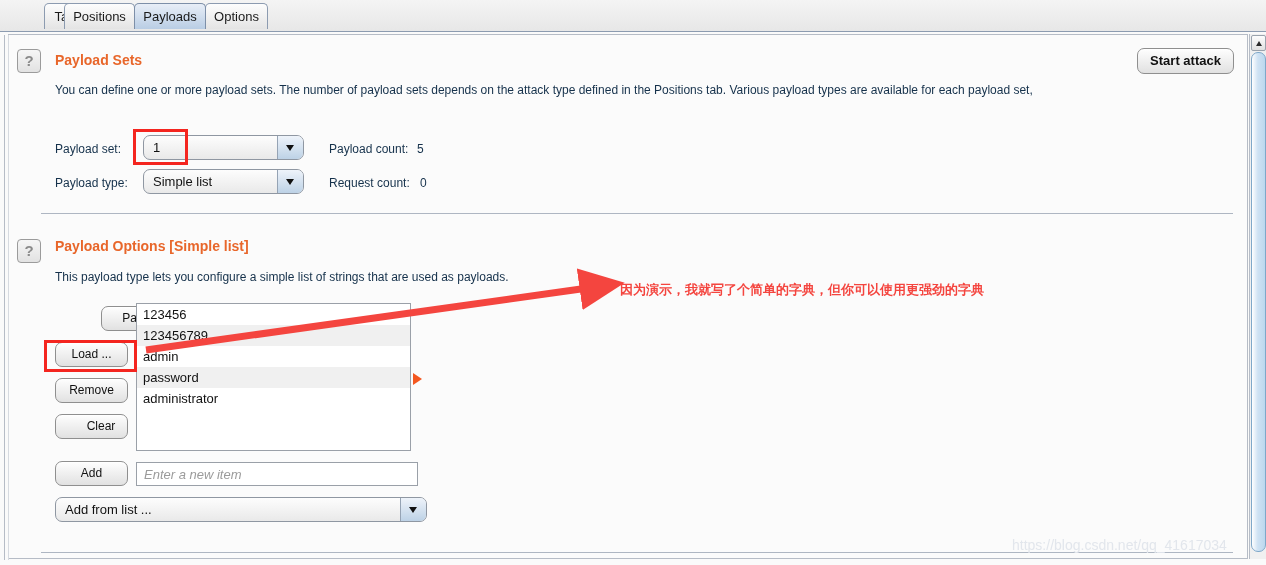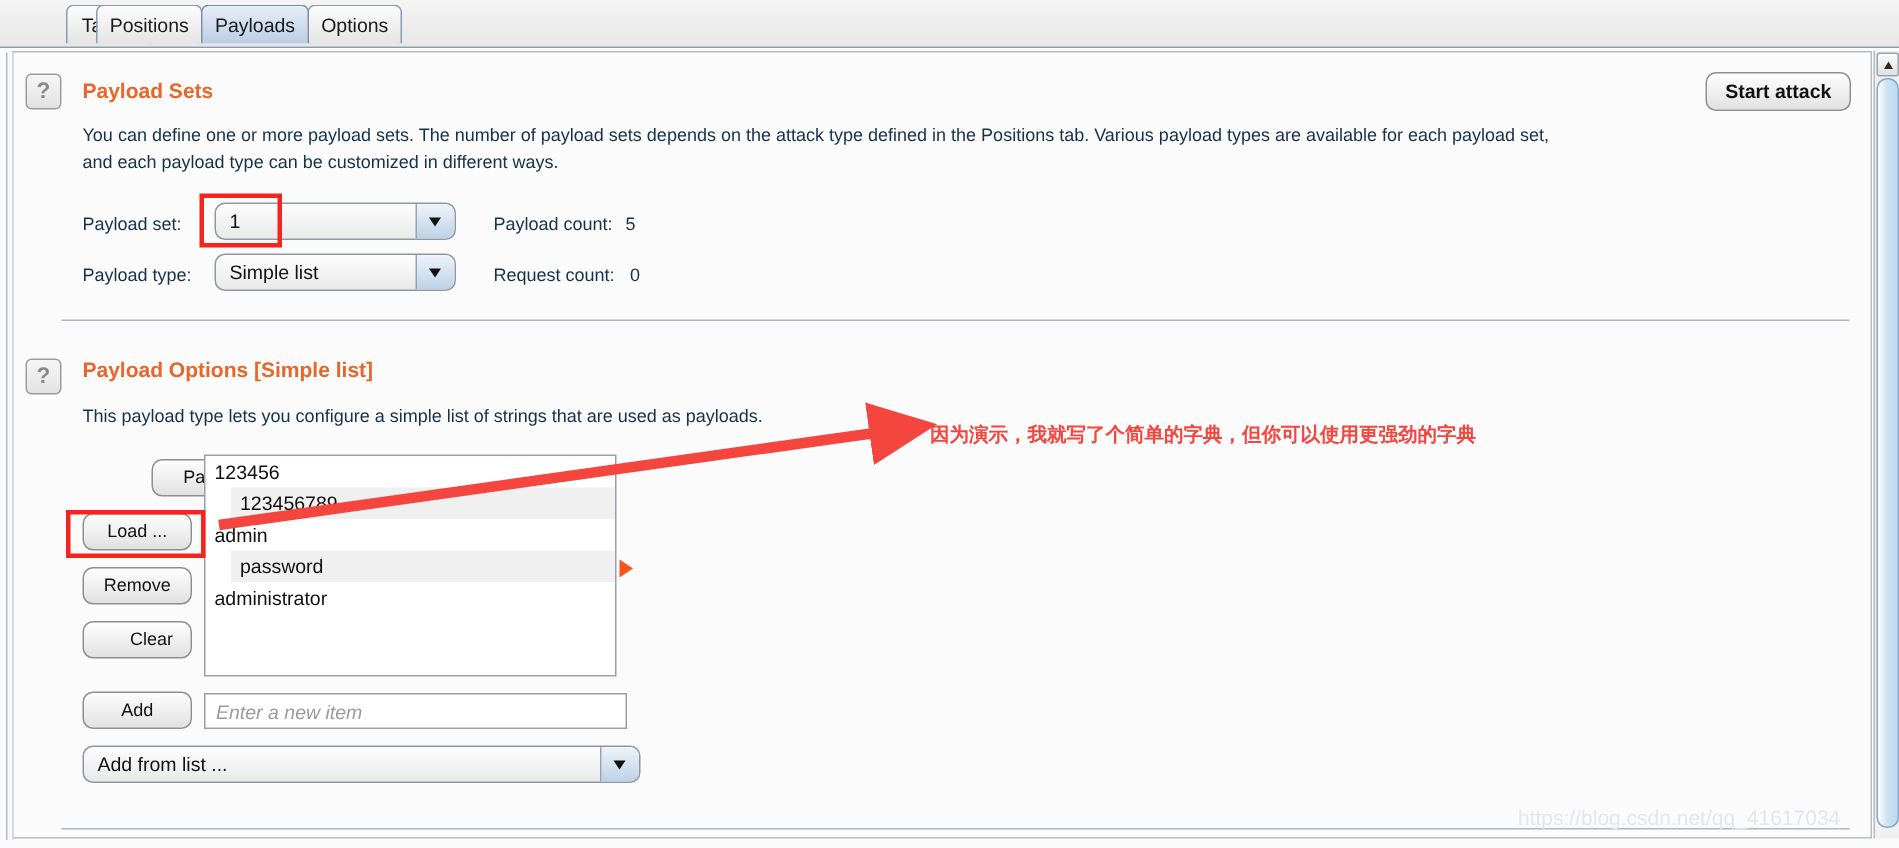--- a/index.html
+++ b/index.html
@@ -124,21 +124,21 @@
   #list{
     position:absolute;left:136px;top:303px;width:275px;height:148px;
     box-sizing:border-box;
     background:#ffffff;border:1px solid #9aa0a8;
     overflow:hidden;
   }
   .row{
     height:21px;line-height:21px;padding-left:6px;
     font-size:13px;color:#111;white-space:nowrap;cursor:default;
   }
-  .row.alt{background:#f0f0f0;margin-left:17px;}
+  .row.alt{background:#f0f0f0;}
   
   #newitem{
     position:absolute;left:136px;top:462px;width:282px;height:24px;
     box-sizing:border-box;
     background:#ffffff;border:1px solid #9aa0a8;
   }
   #newitem span{
     position:absolute;left:7px;top:0;line-height:23px;
     font-size:13px;font-style:italic;color:#9b9b9b;
   }
@@ -175,21 +175,20 @@
   <div class="tab" style="left:205px;width:63px;">Options</div>
 </div>
 
 <div id="panel">
 
   <div class="help" style="left:8px;top:14px;">?</div>
 
   <div class="sect-title" style="left:46px;top:17px;">Payload Sets</div>
 
   <div class="body-text" style="left:46px;top:48px;">You can define one or more payload sets. The number of payload sets depends on the attack type defined in the Positions tab. Various payload types are available for each payload set,</div>
-  <div class="body-text" style="left:46px;top:66px;">and each payload type can be customized in different ways.</div>
 
   <div class="lbl" style="left:46px;top:107px;">Payload set:</div>
 
   <div class="combo" style="left:134px;top:100px;width:161px;height:25px;">
     <span class="ctext">1</span>
     <span class="carrow"></span>
   </div>
 
   <div class="lbl" style="left:46px;top:141px;">Payload type:</div>
 

